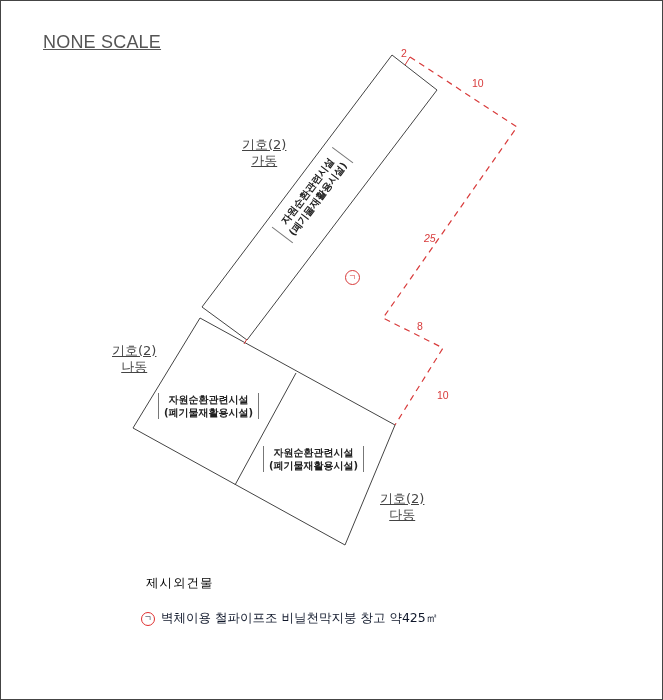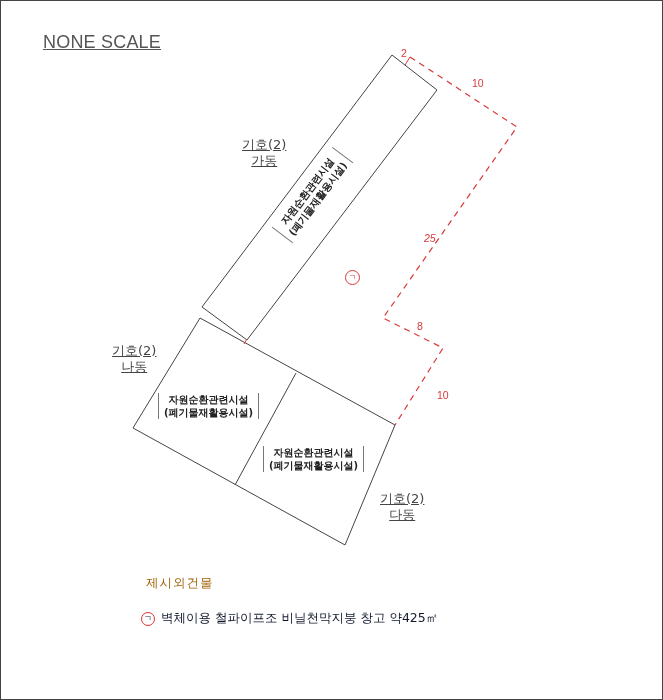--- a/index.html
+++ b/index.html
@@ -6,21 +6,21 @@
   body { width: 663px; height: 700px; position: relative; overflow: hidden; font-family: "DejaVu Sans", sans-serif; }
   .frame { position: absolute; left: 0; top: 0; width: 661px; height: 698px; border: 1px solid #444; box-sizing: content-box; }
   .scale-label { position: absolute; left: 43px; top: 32px; font-family: "Liberation Sans", sans-serif; font-size: 18px; color: #555; text-decoration: underline; letter-spacing: 0.2px; }
   svg.plan { position: absolute; left: 0; top: 0; }
   .bldg-label { position: absolute; text-align: center; font-size: 13px; color: #444; line-height: 16px; }
   .bldg-label span { display: block; text-decoration: underline; }
   .use-box { position: absolute; border-left: 1px solid #777; border-right: 1px solid #777; padding: 0 5px; font-size: 10px; font-weight: bold; color: #222; text-align: center; line-height: 13px; white-space: nowrap; background: #fff; }
   .use-box span { display: block; }
   .dim { position: absolute; font-family: "Liberation Sans", sans-serif; font-size: 10.5px; color: #d83a3a; }
   .circle-marker { position: absolute; width: 13px; height: 13px; border: 1px solid #d83a3a; border-radius: 50%; color: #d83a3a; font-size: 8px; line-height: 13px; text-align: center; }
-  .legend-title { position: absolute; left: 146px; top: 575px; font-size: 12.5px; color: #a16207; letter-spacing: 1px; }
+  .legend-title { position: absolute; left: 146px; top: 575px; font-size: 12.5px; color: #000000; letter-spacing: 1px; }
   .legend-item { position: absolute; left: 141px; top: 610px; font-size: 12.5px; color: #0f172a; white-space: nowrap; }
   .legend-item .mk { display: inline-block; width: 12px; height: 12px; border: 1px solid #e03030; border-radius: 50%; font-size: 8px; line-height: 12px; text-align: center; vertical-align: 1px; margin-right: 6px; }
 </style>
 </head>
 <body>
 
 <div class="frame"></div>
 
 <div class="scale-label">NONE SCALE</div>
 

